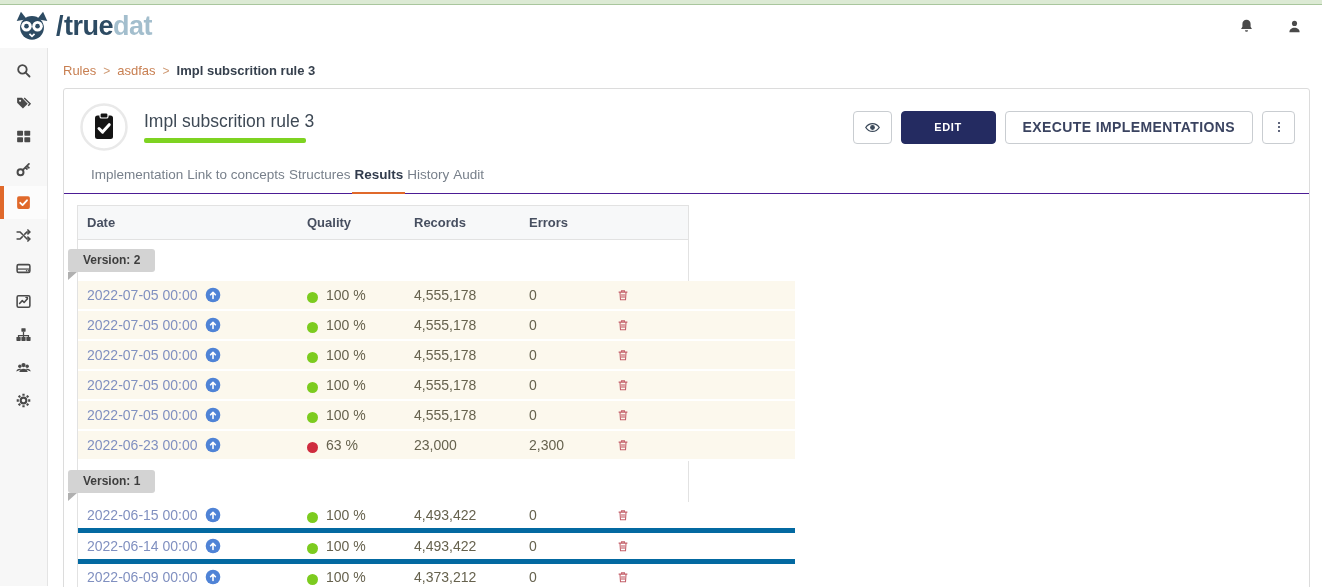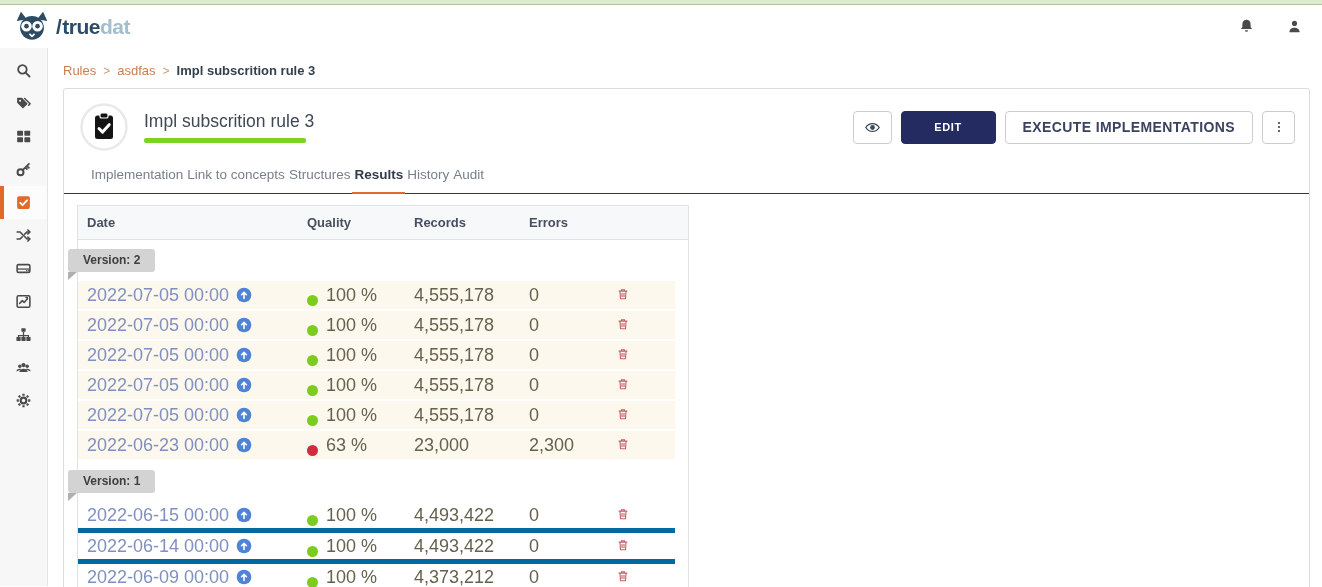--- a/index.html
+++ b/index.html
@@ -8,21 +8,21 @@
   a { text-decoration:none; }
 
   
   .top-strip { height:5px; background:#dcead4; border-bottom:1px solid #a9c69d; }
 
   
   .app-header { height:43px; background:#fff; display:flex; align-items:center;
                 justify-content:space-between; padding:0 14px 0 13px; }
   .logo { display:flex; align-items:center; gap:2px; }
   .logo svg { display:block; }
-  .wordmark { font-size:21px; font-weight:bold; letter-spacing:-0.5px; line-height:1; }
+  .wordmark { font-size:27px; font-weight:bold; letter-spacing:-0.5px; line-height:1; }
   .wordmark .slash { color:var(--brand-navy,#2d4b63); font-weight:bold; padding:0 1px 0 3px; }
   .wordmark .w1 { color:var(--brand-navy,#2d4b63); }
   .wordmark .w2 { color:var(--brand-light,#a3becd); }
   .header-right { display:flex; align-items:center; gap:28px; padding-right:2px; }
   .hdr-icon-btn { background:none; border:none; cursor:pointer; color:#4a4a4a; width:20px; height:20px; }
   .hdr-icon-btn svg { width:17px; height:17px; display:block; }
 
   
   .layout { display:flex; height:538px; }
   .sidebar { width:48px; background:#f7f7f7; border-right:1px solid #e4e4e4; padding-top:6px; flex-shrink:0; }
@@ -69,21 +69,21 @@
   .table-wrap { margin:11px 0 0 13px; width:612px; border:1px solid #e2e2e2; border-bottom:none; min-height:420px; }
   .tgrid { display:grid; grid-template-columns:220px 107px 115px 85px 56px; padding-left:9px; align-items:center; }
   .thead { height:34px; background:#f7f8f9; border-bottom:1px solid #e2e2e2;
            font-size:13px; font-weight:bold; color:#474f60; }
   .version-row { padding:9px 0 9px 0; }
   .version-badge { display:inline-block; position:relative; margin-left:-10px;
            background:#d3d3d3; color:#3e3e3e; font-size:12px; font-weight:bold;
            padding:4px 15px 5px; border-radius:3px; }
   .version-badge::after { content:""; position:absolute; left:0; bottom:-8px; width:0; height:0;
            border-top:8px solid #b0b0b0; border-right:9px solid transparent; }
-  .trow { height:30px; width:597px; font-size:18px; }
+  .trow { height:30px; width:717px; font-size:14px; }
   .group-hl .trow { background:var(--row-cream,#fcf8ed); border-bottom:2px solid #fff; }
   .group-plain .trow { height:31px; border-bottom:5px solid #0369a1; background:#fff; }
   .cell.date { color:var(--date-link,#8090c0); display:flex; align-items:center; }
   .cell.records, .cell.errors, .qtext { color:var(--value-text,#66624e); }
   .quality { display:flex; align-items:flex-end; gap:8px; }
   .dot { width:11px; height:11px; border-radius:50%; display:inline-block; }
   .dot.ok { background:var(--ok-green,#7ccb1f); }
   .dot.error { background:var(--error-red,#cf2c3f); }
   .promote { margin-left:7px; display:inline-flex; cursor:pointer; }
   .promote svg { width:16px; height:16px; }

